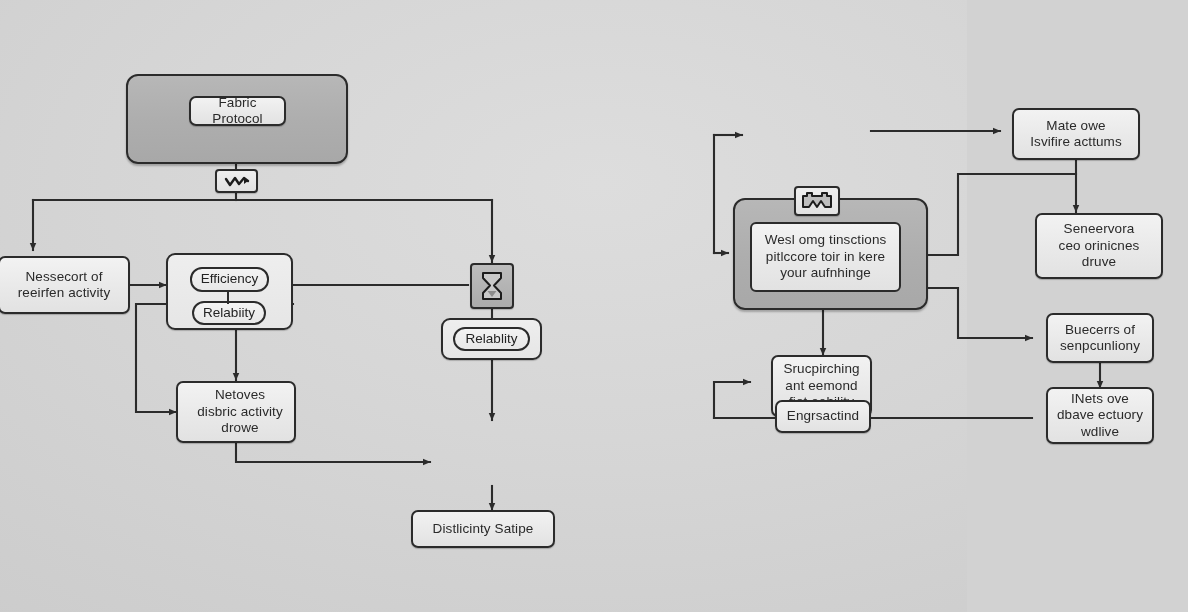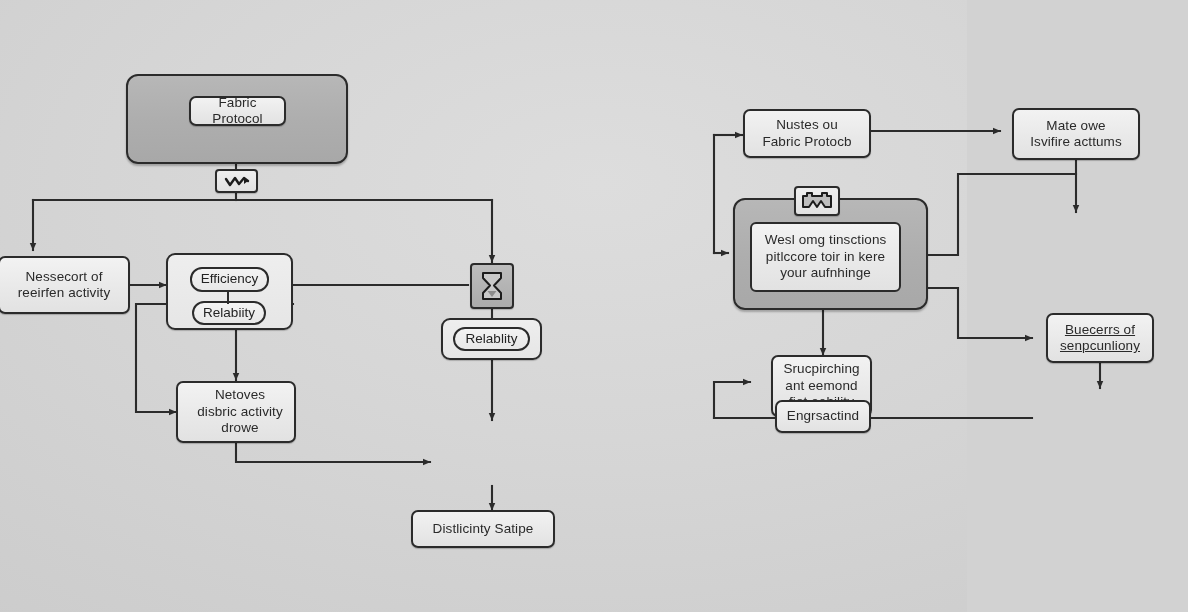--- a/index.html
+++ b/index.html
@@ -194,41 +194,45 @@
       <path d="M13,26 L8.5,20 L17.5,20 Z" fill="#8d8d8d"></path>
     </svg>
   </div>
 
   <div class="panel" style="left:441px; top:318px; width:101px; height:42px;"></div>
   <div class="inner-chip" style="left:453px; top:327px; width:77px; height:24px;">Relablity</div>
 
 
   <div class="node" style="left:411px; top:510px; width:144px; height:38px;">Distlicinty Satipe</div>
 
-  <div class="node multiline" style="left:743px; top:109px; width:128px; height:49px;">Nustes ou
-Fabric Protocb</div>
 
   <div class="node multiline" style="left:1012px; top:108px; width:128px; height:52px;">Mate owe
 Isvifire acttums</div>
 
   <div class="group" style="left:733px; top:198px; width:195px; height:112px;"></div>
   <div class="node multiline shadowless" style="left:750px; top:222px; width:151px; height:70px; border-radius:6px;">Wesl omg tinsctions
 pitlccore toir in kere
 your aufnhinge</div>
 
   <div class="icon-badge" style="left:794px; top:186px; width:46px; height:30px;">
     <svg width="32" height="18" viewBox="0 0 32 18" aria-hidden="true">
       <path d="M2,4 L6,4 L6,1 L11,1 L11,4 L21,4 L21,1 L26,1 L26,4 L30,4 L30,15 L24,15 L20,9 L16,15 L12,9 L8,15 L2,15 Z" fill="#bdbdbd" stroke="#1c1c1c" stroke-width="2" stroke-linejoin="round"></path>
     </svg>
   </div>
 
+  <div class="node multiline" style="left:1035px; top:213px; width:128px; height:66px;">Seneervora
+ceo orinicnes
+druve</div>
 
   <div class="node multiline" style="left:771px; top:355px; width:101px; height:62px;">Srucpirching
 ant eemond
 fiot eebility</div>
 
   <div class="node" style="left:775px; top:400px; width:96px; height:33px;">Engrsactind</div>
 
-  <div class="node multiline" style="left:1046px; top:313px; width:108px; height:50px;text-decoration:underline;">Buecerrs of
+  <div class="node multiline" style="left:1046px; top:313px; width:108px; height:50px;">Buecerrs of
 senpcunliony</div>
 
+  <div class="node multiline" style="left:1046px; top:387px; width:108px; height:57px;">INets ove
+dbave ectuory
+wdlive</div>
 
 </div>
 
 </body></html>

